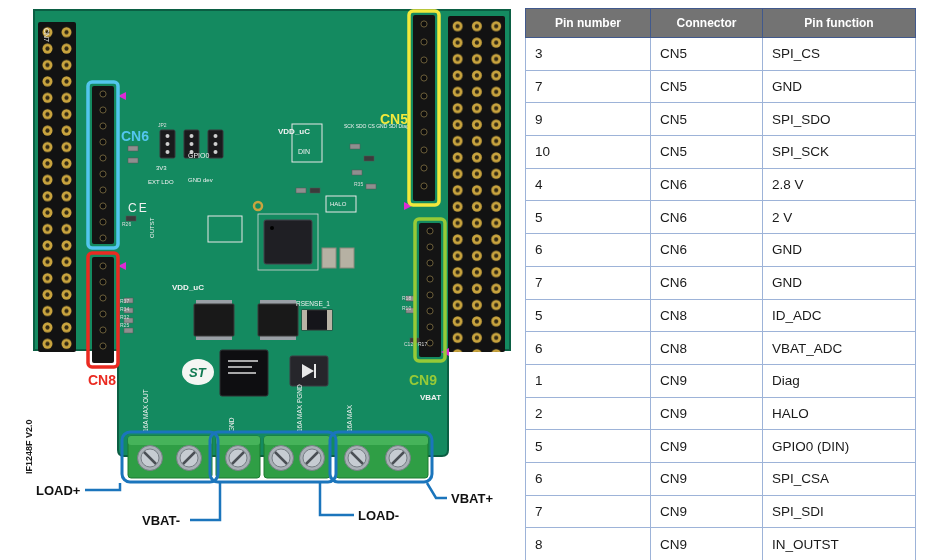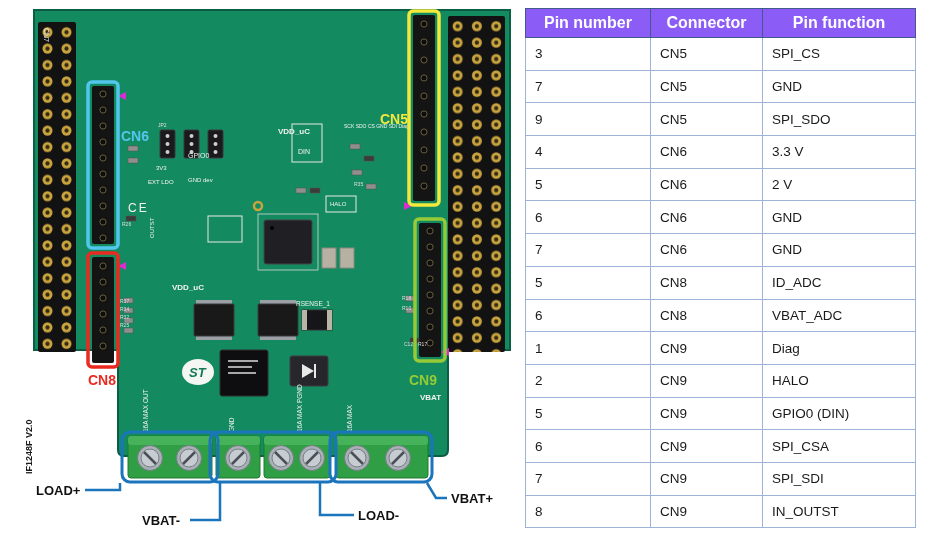--- a/index.html
+++ b/index.html
@@ -2,21 +2,21 @@
 <html><head>
 <meta charset="utf-8">
 <style>
   html,body { margin:0; padding:0; background:#ffffff; }
   body { width:929px; height:560px; font-family:"Liberation Sans", sans-serif; }
   .stage { position:relative; width:929px; height:560px; overflow:hidden; background:#fff; }
   .board-panel { position:absolute; left:0; top:0; width:520px; height:560px; }
   .table-panel { position:absolute; left:525px; top:8px; width:390px; }
   table.pin-table { border-collapse:collapse; width:390px; font-size:13.5px; color:#1a1a1a; table-layout:fixed; }
   .pin-table th {
-    background:#8b5cf6; color:#ffffff; font-weight:bold; font-size:16px;
+    background:#737373; color:#ffffff; font-weight:bold; font-size:12px;
     border:1px solid #41598c; height:28px; padding:0 6px; text-align:center;
   }
   .pin-table td {
     border:1px solid #9db3d8; padding:0 9px; height:31.7px; text-align:left;
     background:#ffffff; overflow:hidden; white-space:nowrap;
   }
   svg { font-family:"Liberation Sans", sans-serif; }
   .silk { fill:#f2f2f2; }
   .ref  { fill:#dedede; font-size:5px; }
   .cn-label { font-weight:bold; font-size:14px; }
@@ -310,23 +310,28 @@
             <td>7</td>
             <td>CN5</td>
             <td>GND</td>
           </tr>
           <tr>
             <td>9</td>
             <td>CN5</td>
             <td>SPI_SDO</td>
           </tr>
           <tr>
+            <td>10</td>
+            <td>CN5</td>
+            <td>SPI_SCK</td>
+          </tr>
+          <tr>
             <td>4</td>
             <td>CN6</td>
-            <td>3.3 V</td>
+            <td>2.8 V</td>
           </tr>
           <tr>
             <td>5</td>
             <td>CN6</td>
             <td>2 V</td>
           </tr>
           <tr>
             <td>6</td>
             <td>CN6</td>
             <td>GND</td>

